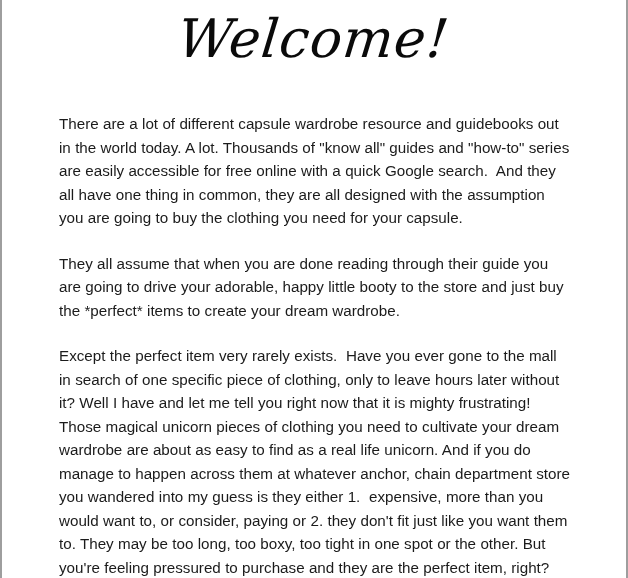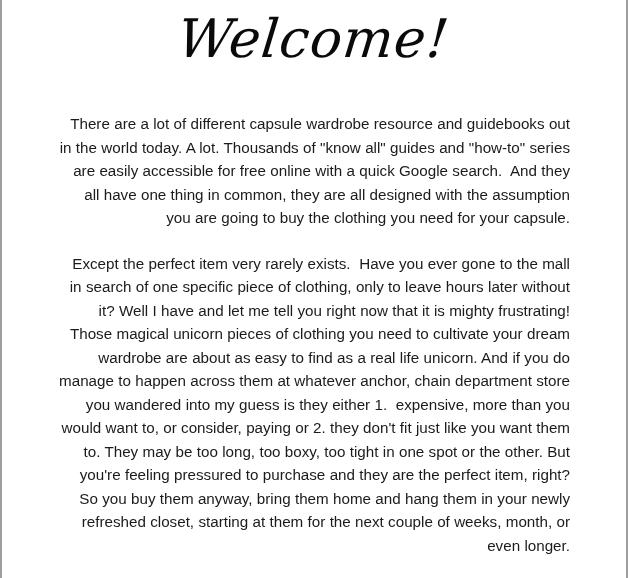--- a/index.html
+++ b/index.html
@@ -45,34 +45,35 @@
     padding: 0 56px 0 57px;
     padding-top: 40px;
   }
 
   .para {
     margin: 0 0 22px 0;
     font-family: "Liberation Sans", sans-serif;
     font-size: 15.2px;
     line-height: 23.5px;
     color: #1b1b1b;
-    text-align: right;
+    text-align: left;
     white-space: pre-wrap;
     word-spacing: 0.1px;
   }
 
   .para:last-child {
     margin-bottom: 0;
   }
 </style>
 </head>
 <body>
 
 <div class="page">
 
   <h1 class="doc-title">Welcome!</h1>
 
   <div class="body-block">
     <p class="para">There are a lot of different capsule wardrobe resource and guidebooks out in the world today. A lot. Thousands of "know all" guides and "how-to" series are easily accessible for free online with a quick Google search.  And they all have one thing in common, they are all designed with the assumption you are going to buy the clothing you need for your capsule.</p>
+    <p class="para">They all assume that when you are done reading through their guide you are going to drive your adorable, happy little booty to the store and just buy the *perfect* items to create your dream wardrobe.</p>
     <p class="para">Except the perfect item very rarely exists.  Have you ever gone to the mall in search of one specific piece of clothing, only to leave hours later without it? Well I have and let me tell you right now that it is mighty frustrating! Those magical unicorn pieces of clothing you need to cultivate your dream wardrobe are about as easy to find as a real life unicorn. And if you do manage to happen across them at whatever anchor, chain department store you wandered into my guess is they either 1.  expensive, more than you would want to, or consider, paying or 2. they don't fit just like you want them to. They may be too long, too boxy, too tight in one spot or the other. But you're feeling pressured to purchase and they are the perfect item, right? So you buy them anyway, bring them home and hang them in your newly refreshed closet, starting at them for the next couple of weeks, month, or even longer.</p>
   </div>
 
 </div>
 
 </body></html>

